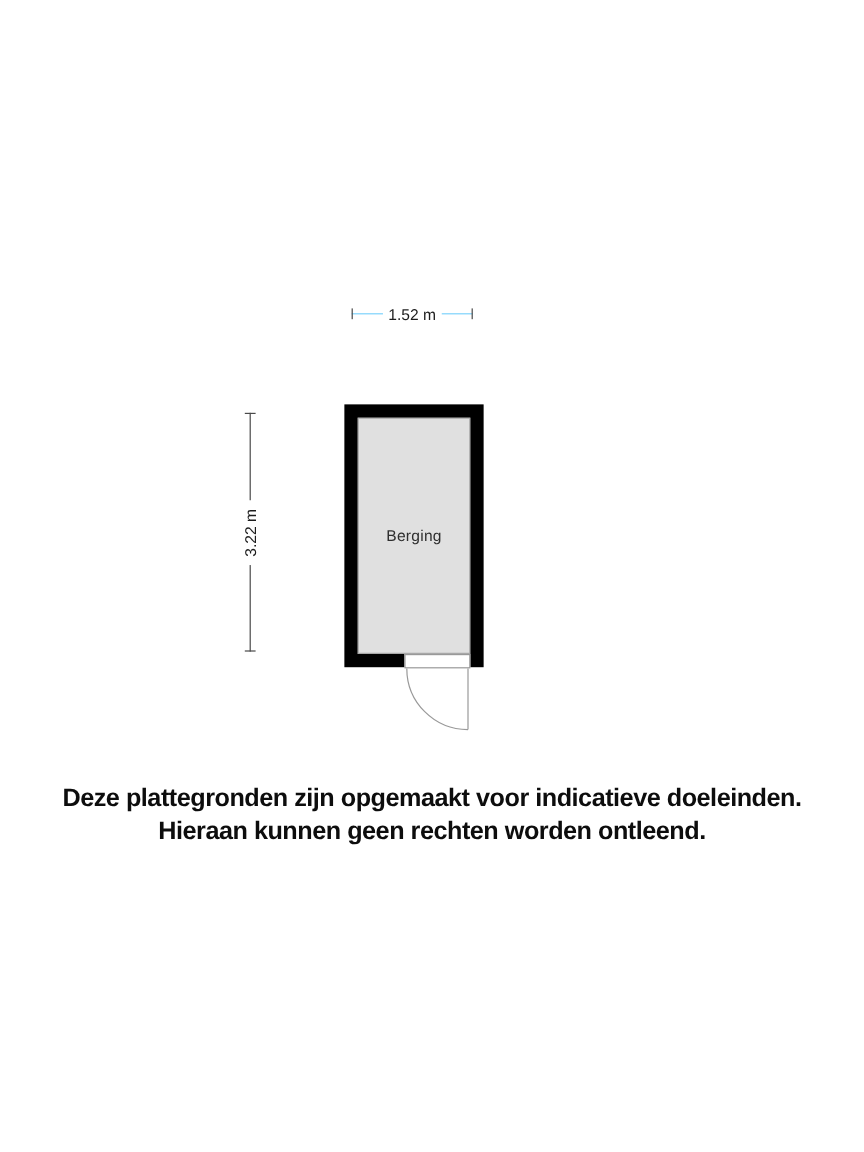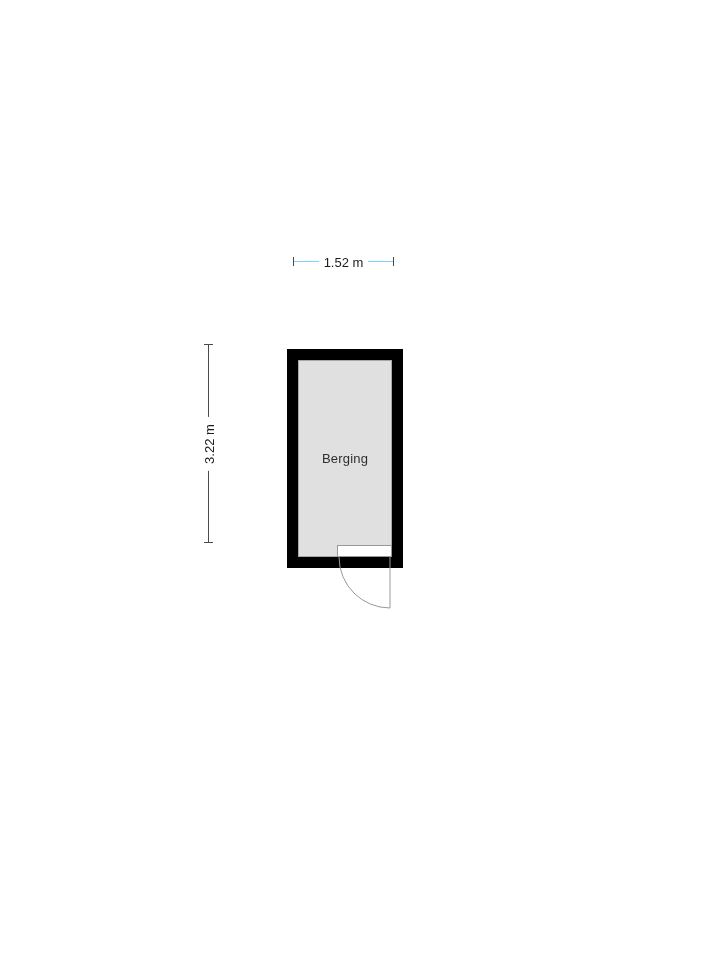--- a/index.html
+++ b/index.html
@@ -73,21 +73,20 @@
     left: 287px;
     top: 337px;
     width: 116px;
     height: 219px;
     border: 11px solid #000000;
     background: #e0e0e0;
     box-shadow: inset 0 0 0 1px #a8a8a8;
     display: flex;
     align-items: center;
     justify-content: center;
-    margin-top: 12px;
   }
   .room-label {
     font-size: 13px;
     color: #2e2e2e;
     letter-spacing: 0.2px;
   }
 
   
   .threshold {
     position: absolute;
@@ -144,14 +143,18 @@
     <span class="room-label">Berging</span>
   </div>
 
   <div class="threshold"></div>
 
   <svg class="door-svg" viewBox="0 0 80 70">
     <line x1="60" y1="7" x2="60" y2="58" stroke="#999999" stroke-width="1" fill="none"></line>
     <path d="M 9 7 A 51 51 0 0 0 60 58" stroke="#999999" stroke-width="1" fill="none"></path>
   </svg>
 
+  <div class="disclaimer">
+    <div>Deze plattegronden zijn opgemaakt voor indicatieve doeleinden.</div>
+    <div>Hieraan kunnen geen rechten worden ontleend.</div>
+  </div>
 
 </div>
 
 </body></html>

